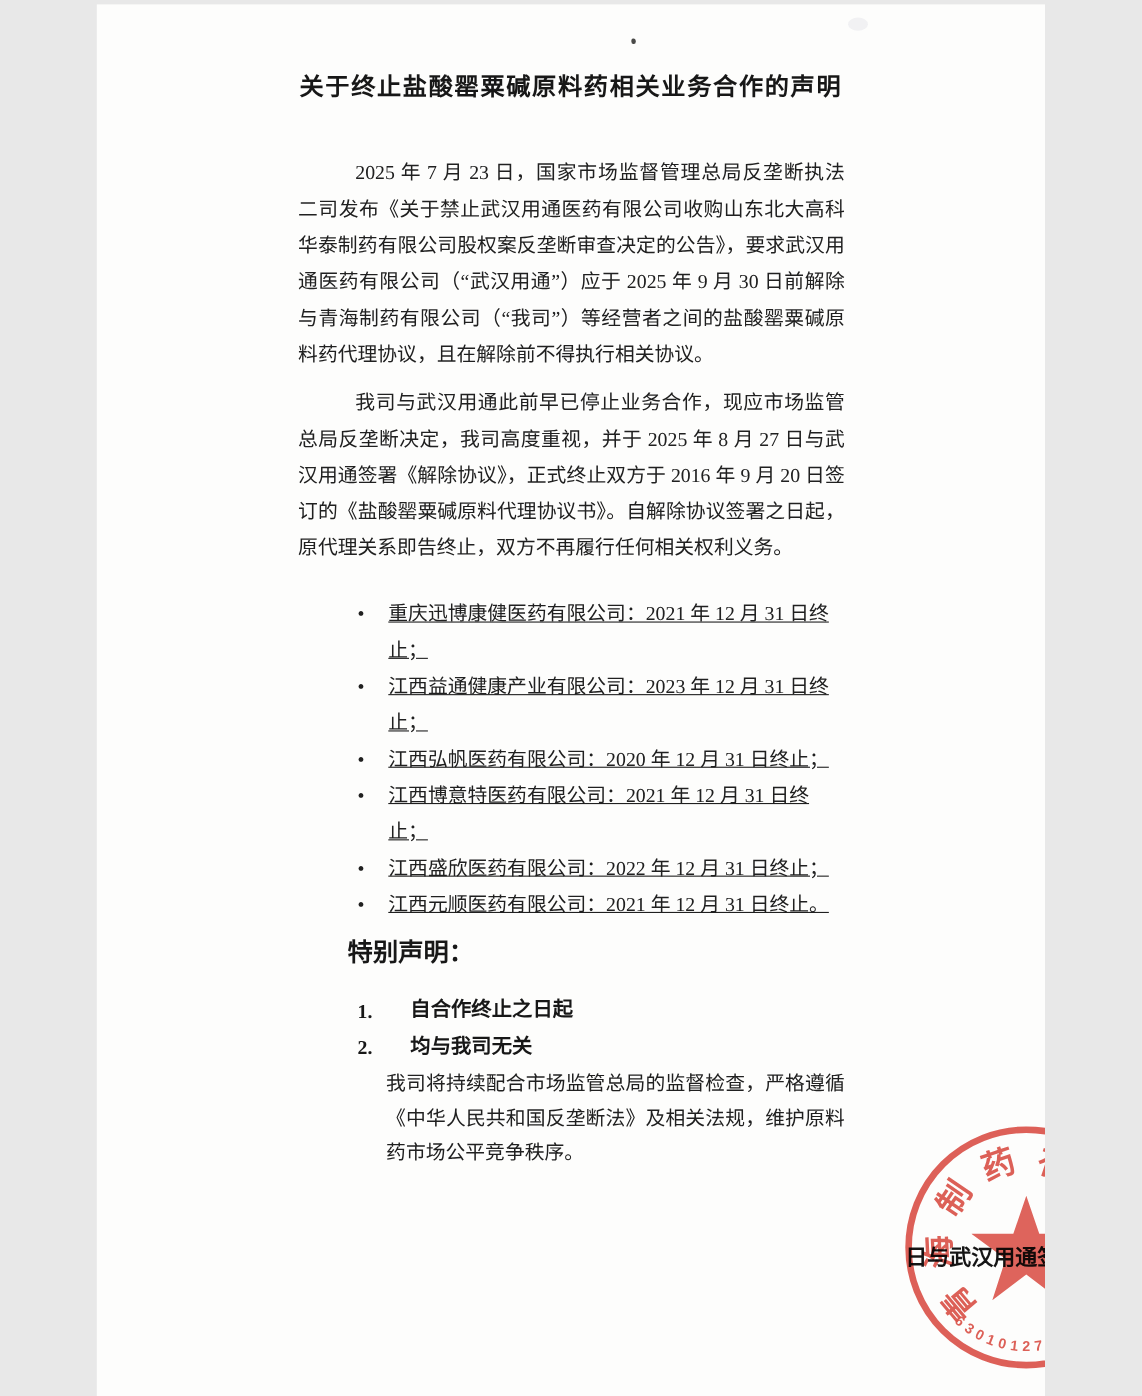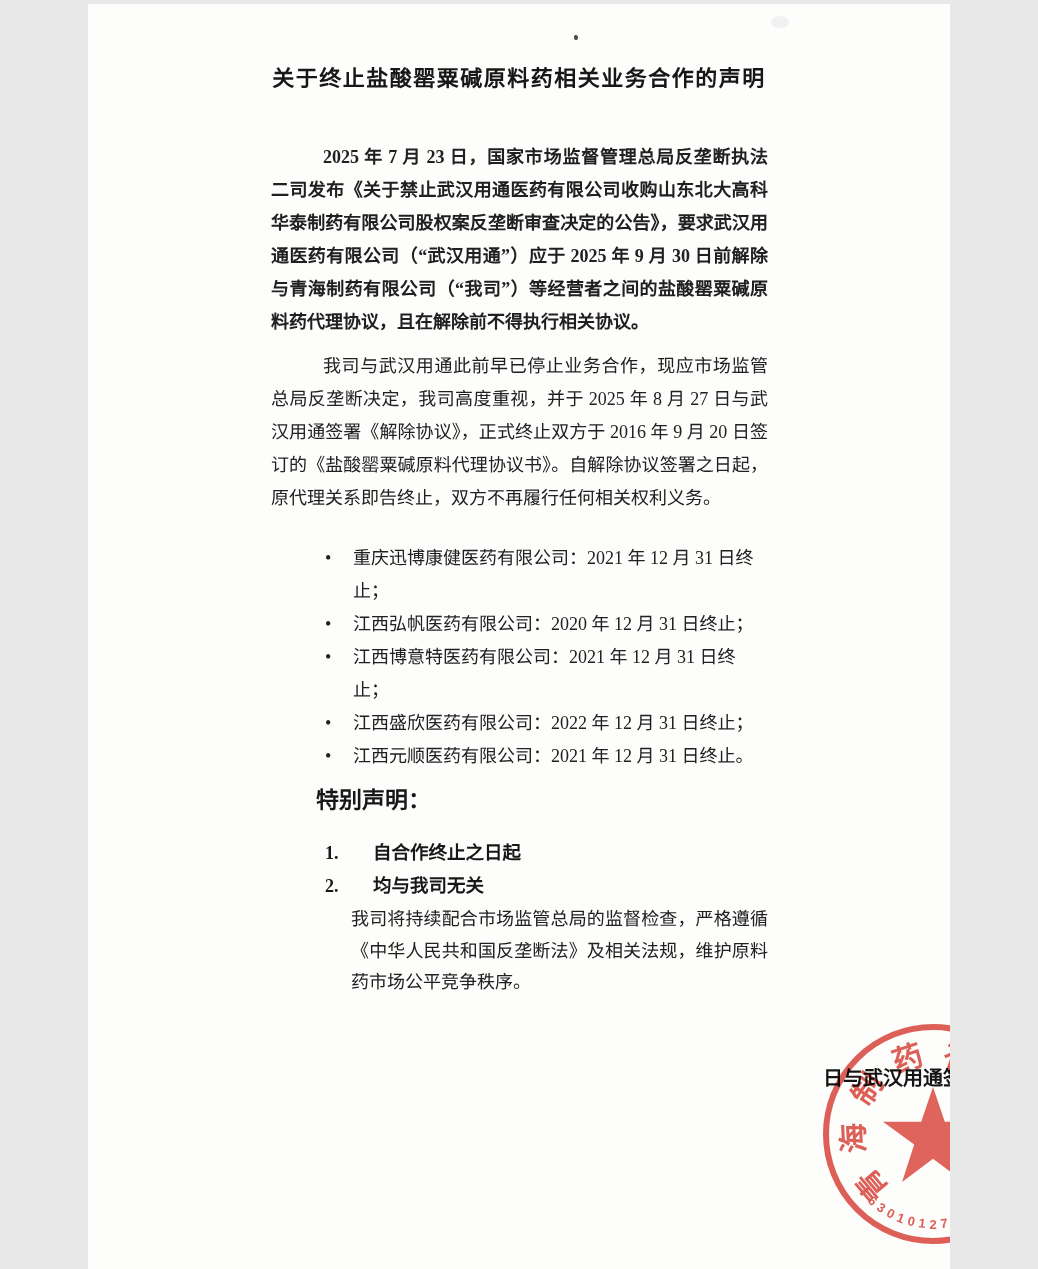--- a/index.html
+++ b/index.html
@@ -26,28 +26,29 @@
 
   .content { padding:0 182px 0 183px; }
 
   .para {
     margin:0 0 11px 0;
     font-size:18px; line-height:33px;
     text-align:justify; text-justify:inter-ideograph;
     text-indent:52px;
     color:#202020;
   }
-  .para.first { margin-top:45px;font-weight:bold; }
+  .para.first { margin-top:45px; }
 
   ul.term-list { list-style:none; margin:27px 0 0 0; padding:0; }
   ul.term-list li {
     position:relative;
     padding-left:82px;
     font-size:18px; line-height:33px;
     color:#202020;
+    text-decoration:underline;
   }
   ul.term-list li::before {
     content:"•";
     position:absolute; left:54px; top:0;
     font-size:18px;
   }
 
   .special-heading {
     margin:11px 0 0 45px;
     font-size:23px; font-weight:bold;
@@ -130,20 +131,21 @@
 
   <h1 class="doc-title">关于终止盐酸罂粟碱原料药相关业务合作的声明</h1>
 
   <div class="content">
 
     <p class="para first">2025 年 7 月 23 日，国家市场监督管理总局反垄断执法二司发布《关于禁止武汉用通医药有限公司收购山东北大高科华泰制药有限公司股权案反垄断审查决定的公告》，要求武汉用通医药有限公司（“武汉用通”）应于 2025 年 9 月 30 日前解除与青海制药有限公司（“我司”）等经营者之间的盐酸罂粟碱原料药代理协议，且在解除前不得执行相关协议。</p>
     <p class="para">我司与武汉用通此前早已停止业务合作，现应市场监管总局反垄断决定，我司高度重视，并于 2025 年 8 月 27 日与武汉用通签署《解除协议》，正式终止双方于 2016 年 9 月 20 日签订的《盐酸罂粟碱原料代理协议书》。自解除协议签署之日起，原代理关系即告终止，双方不再履行任何相关权利义务。</p>
 
     <ul class="term-list">
       <li>重庆迅博康健医药有限公司：2021 年 12 月 31 日终止；</li>
+      <li>江西益通健康产业有限公司：2023 年 12 月 31 日终止；</li>
       <li>江西弘帆医药有限公司：2020 年 12 月 31 日终止；</li>
       <li>江西博意特医药有限公司：2021 年 12 月 31 日终止；</li>
       <li>江西盛欣医药有限公司：2022 年 12 月 31 日终止；</li>
       <li>江西元顺医药有限公司：2021 年 12 月 31 日终止。</li>
     </ul>
 
     <p class="special-heading">特别声明：</p>
 
     <div class="decl-item">
       <div class="decl-head">

